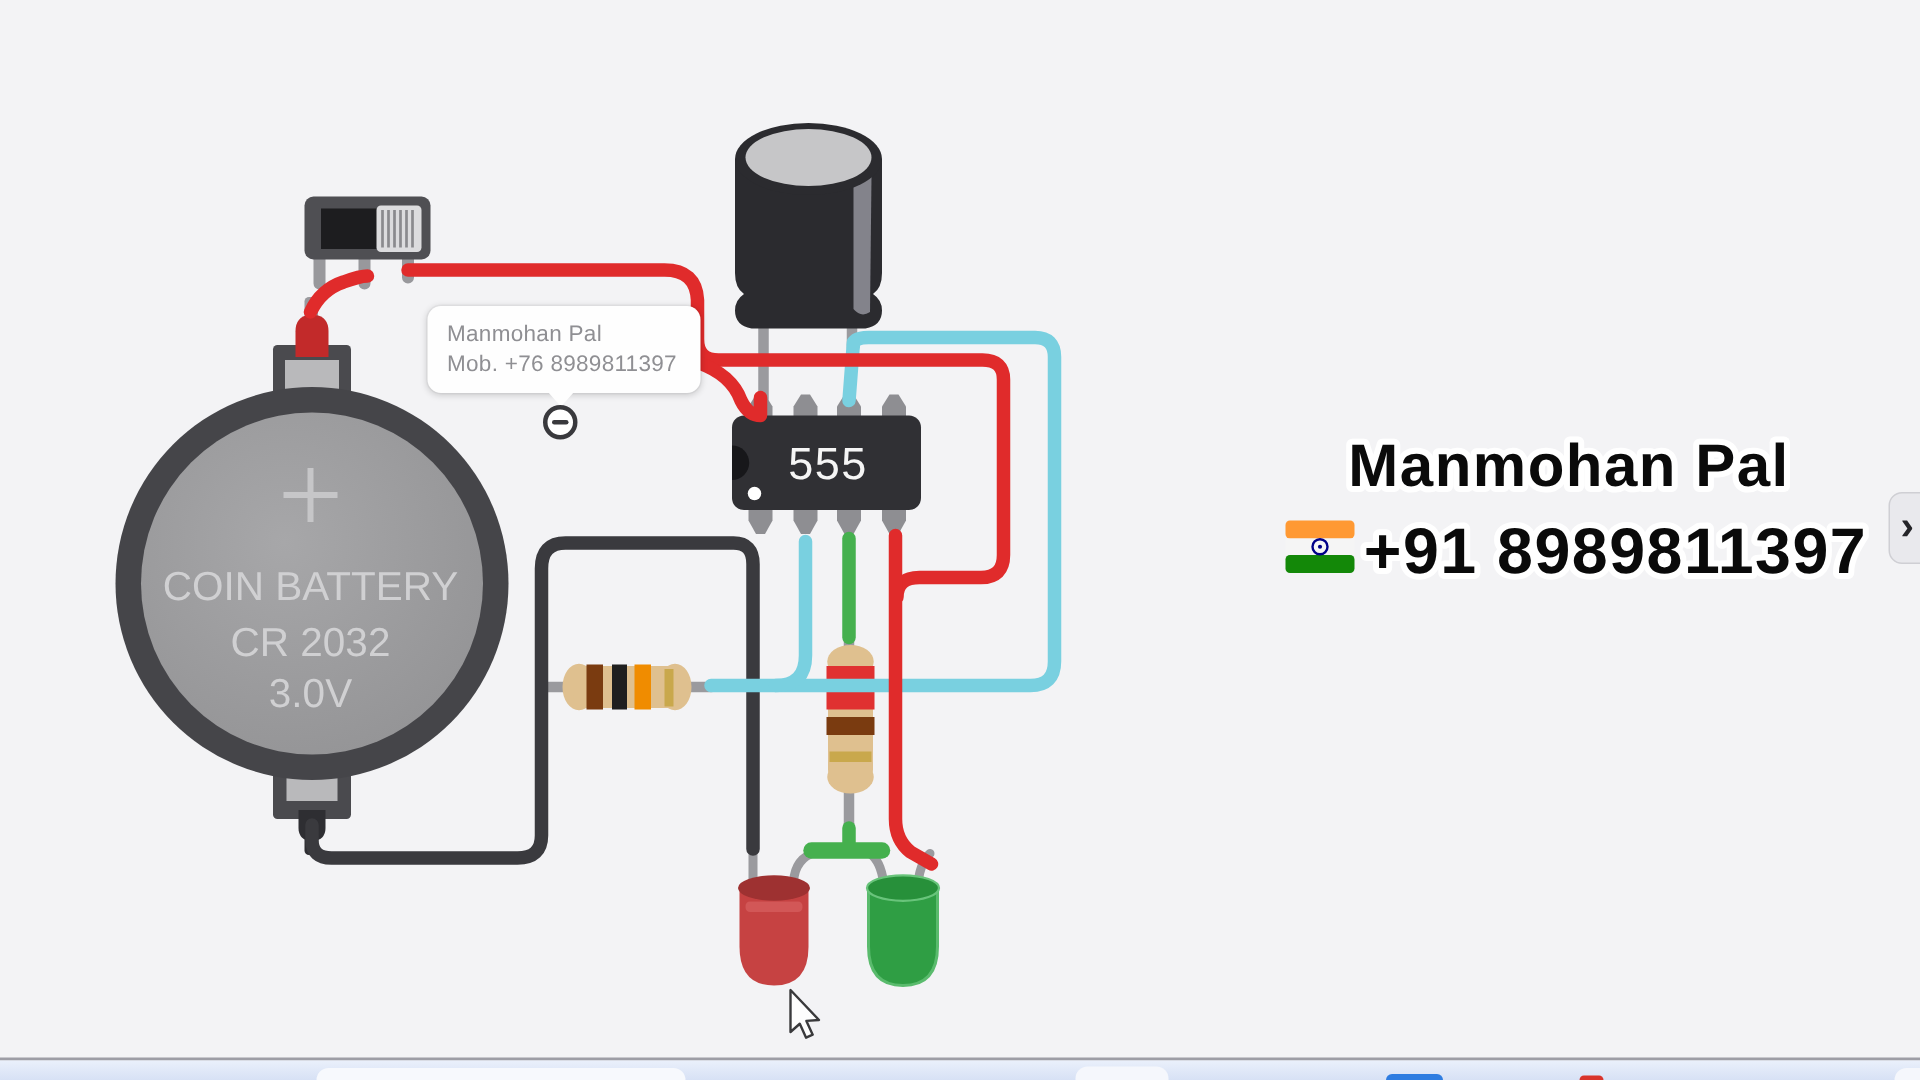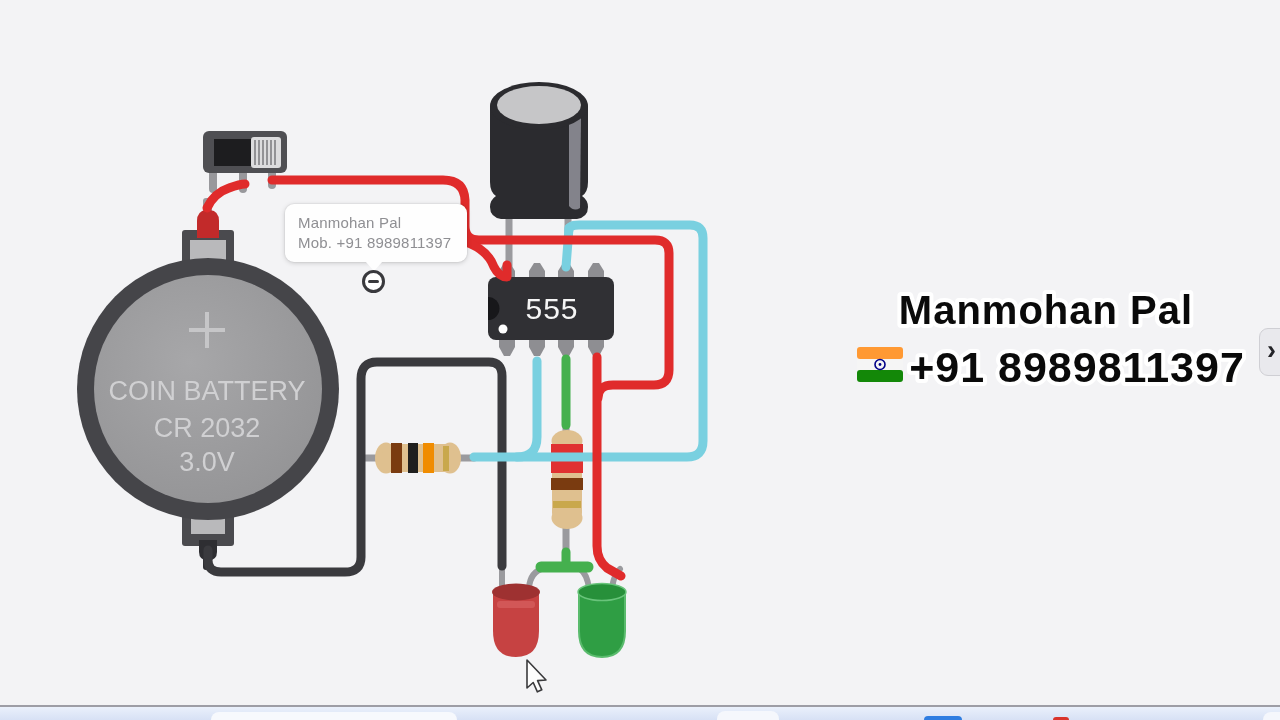--- a/index.html
+++ b/index.html
@@ -185,21 +185,21 @@
     </g>
     <text x="1077" y="382" text-anchor="middle" font-size="43" font-weight="bold" letter-spacing="1" fill="#0a0a0a" stroke="#ffffff" stroke-width="8" stroke-linejoin="round" paint-order="stroke">+91 8989811397</text>
   </g>
 
   <path d="M527,660 L527,688 L533.2,682.5 L537.4,691.8 L541.8,689.8 L537.6,680.6 L546,680 Z" fill="#fdfdfd" stroke="#3a3a3c" stroke-width="1.6" stroke-linejoin="round"></path>
 </svg>
 
   
   <div class="tooltip">
     <div class="tl">Manmohan Pal</div>
-    <div class="tl">Mob. +91 8989811397</div>
+    <div class="tl">Mob. +76 8989811397</div>
     <span class="ptr"></span>
   </div>
 
   
   <div class="minus-btn">
     <span class="bar"></span>
   </div>
 
   
   <div class="chevron-box">

